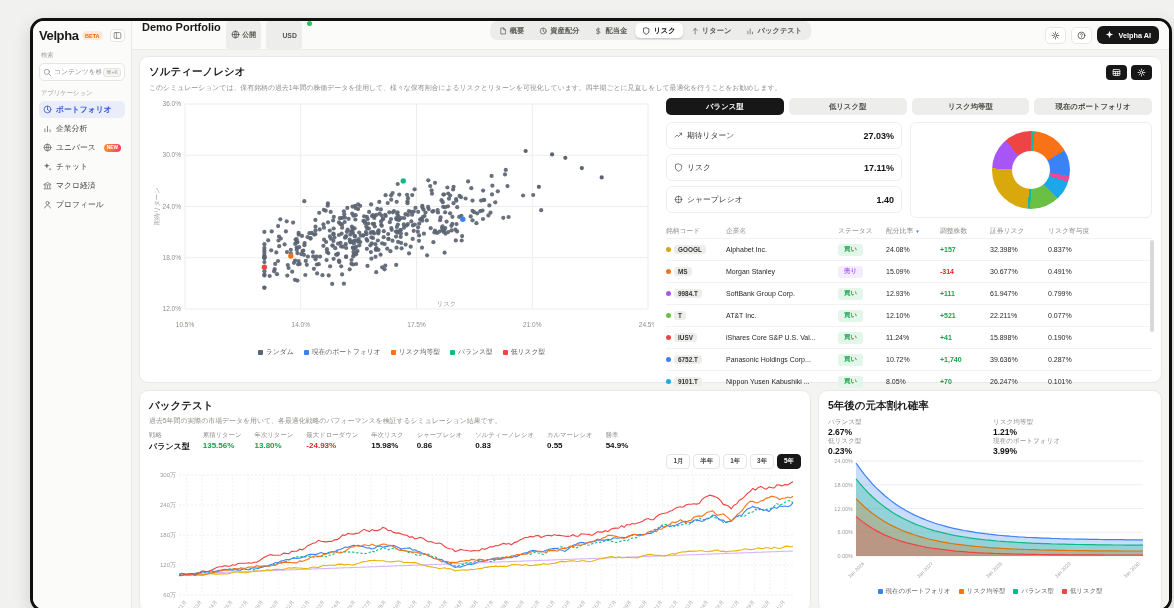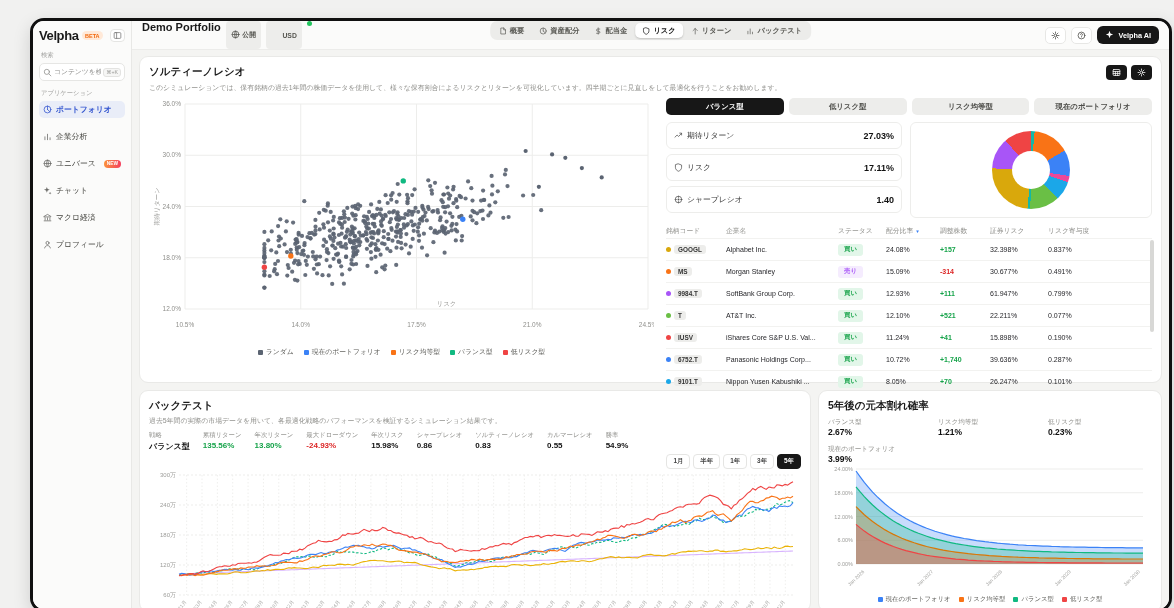--- a/index.html
+++ b/index.html
@@ -15,21 +15,21 @@
   .beta{background:#ffe9d8;color:#f2690d;font-size:5.5px;font-weight:700;padding:1.5px 3.5px;border-radius:6px}
   .collapse{margin-left:auto;width:15px;height:13px;border:1px solid #e5e5e3;border-radius:4px;background:#fff;
             display:flex;align-items:center;justify-content:center;color:#777;padding:0}
   .sb-label{font-size:6.3px;color:#a0a09e;margin:8px 2px 3px}
   .searchbox{display:flex;align-items:center;gap:2px;border:1px solid #e6e6e4;background:#fff;border-radius:5px;
              height:16px;padding:0 3px;color:#8f8f8d}
   .searchbox .ph{font-size:6.8px;white-space:nowrap;overflow:hidden}
   .searchbox kbd{margin-left:auto;border:1px solid #e3e3e1;background:#f6f6f5;border-radius:3px;font-size:5.2px;
                  padding:.5px 2px;color:#9a9a98;font-family:inherit}
   .nav-item{display:flex;align-items:center;gap:4px;padding:3px 4px;border-radius:5px;font-size:7.8px;
-            color:#44443f;margin-bottom:10px;cursor:pointer}
+            color:#44443f;margin-bottom:2px;cursor:pointer}
   .nav-item .ni-ic{display:flex;color:#6b6b68}
   .nav-item.active{background:#e9edf8;color:#3456cf;font-weight:700}
   .nav-item.active .ni-ic{color:#3456cf}
   .new-badge{margin-left:auto;background:linear-gradient(90deg,#fb923c,#f43f5e);color:#fff;font-size:4.8px;
              font-weight:700;padding:1.5px 3px;border-radius:6px}
   
   .main{flex:1;display:flex;flex-direction:column;min-width:0}
   header{height:28px;min-height:28px;border-bottom:1px solid #ececea;display:flex;
          padding:0 10px;gap:5px;background:#fbfbfa;position:relative}
   .h-title{font-size:11px;font-weight:800}
@@ -91,21 +91,21 @@
   .bt-card{width:672px;min-width:672px;overflow:hidden}
   .bt-stats{display:flex;gap:13px;margin-top:5px}
   .bt-stat .lb{font-size:6.4px;color:#8f8f8b}
   .bt-stat .vl{font-size:8px;font-weight:800;margin-top:1px;color:#111}
   .vl.pos{color:#16a34a}.vl.neg{color:#dc2626}
   .pill-row{display:flex;justify-content:flex-end;gap:3px;margin-top:2px}
   .p-pill{border:1px solid #e5e5e3;background:#fff;border-radius:4px;font-size:6.4px;font-weight:600;color:#444;
           padding:2px 6px;cursor:pointer}
   .p-pill.active{background:#171717;color:#fff;border-color:#171717}
   .risk-card{flex:1;overflow:hidden}
-  .loss-grid{display:grid;grid-template-columns:1fr 1fr 1fr;gap:8px 6px;margin-top:5px}
+  .loss-grid{display:grid;grid-template-columns:1fr 1fr;gap:0 6px;margin-top:5px}
   .loss-stat .lb{font-size:6.6px;color:#8f8f8b}
   .loss-stat .vl{font-size:8.5px;font-weight:800;color:#111}
   .loss-legend{display:flex;justify-content:center;gap:8px;font-size:6.4px;color:#5b5b57;margin-top:1px}
   svg text{font-family:"Liberation Sans","DejaVu Sans",sans-serif}
 </style>
 </head>
 <body>
 
 <div class="stage">
   <div class="frame">

